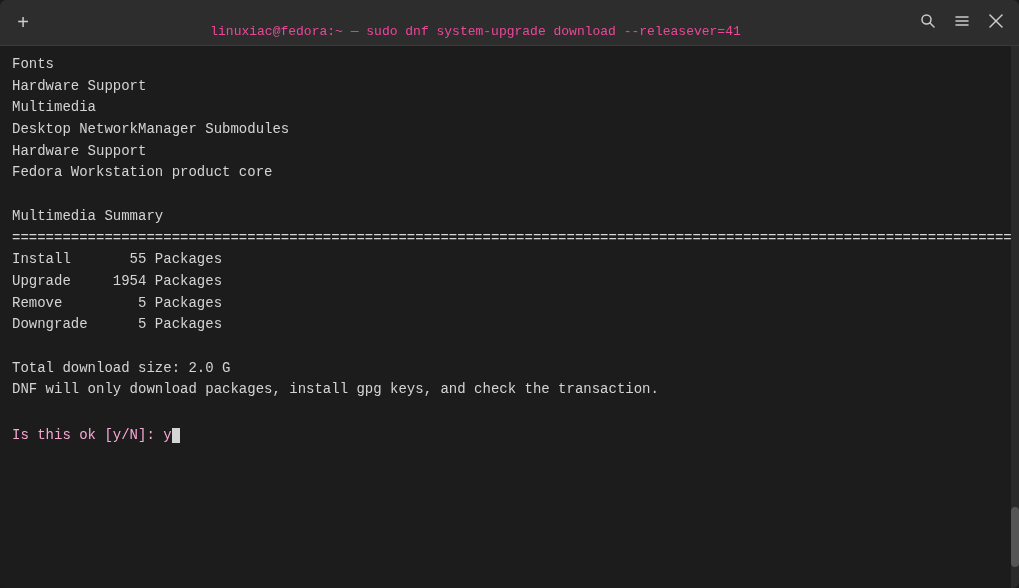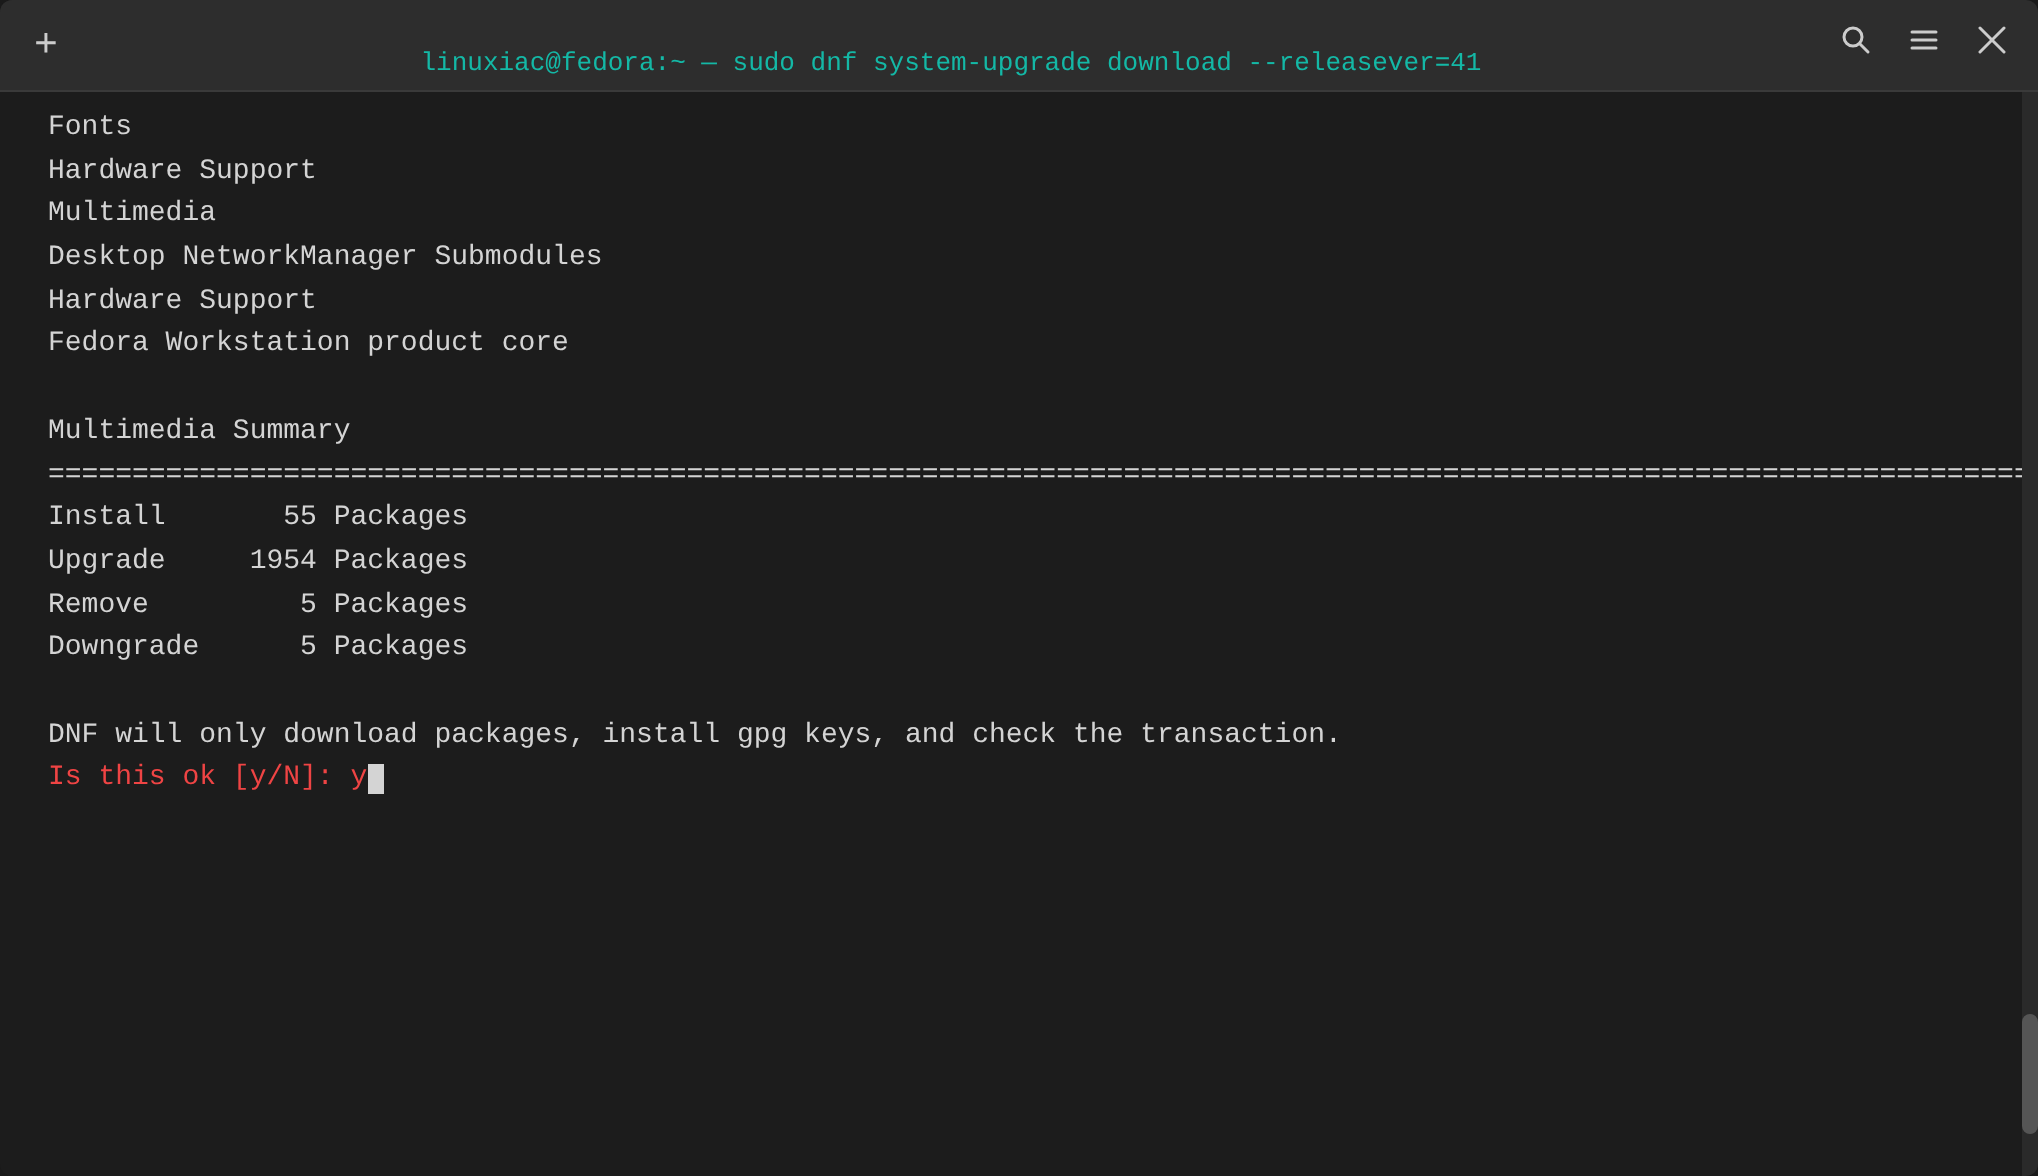--- a/index.html
+++ b/index.html
@@ -52,21 +52,21 @@
       cursor: pointer;
       display: flex;
       align-items: center;
       justify-content: center;
       border-radius: 4px;
     }
 
     .titlebar-center {
       flex: 1;
       text-align: center;
-      color: #14b8a6;
+      color: #ec4899;
       font-family: 'Courier New', Courier, monospace;
       font-size: 13px;
       font-weight: normal;
       margin-top: 18px;
     }
 
     .titlebar-right {
       display: flex;
       align-items: center;
       gap: 4px;
@@ -83,21 +83,21 @@
       display: flex;
       align-items: center;
       justify-content: center;
       border-radius: 4px;
     }
 
     .terminal-body {
       flex: 1;
       background: #1c1c1c;
       color: #d4d4d4;
-      padding: 8px 24px;
+      padding: 8px 12px;
       font-family: 'Courier New', Courier, monospace;
       font-size: 14px;
       line-height: 1.5;
       overflow-y: auto;
       overflow-x: hidden;
       position: relative;
     }
 
     .terminal-line {
       white-space: pre;
@@ -110,21 +110,22 @@
       white-space: pre;
       display: block;
       color: #d4d4d4;
       line-height: 1.55;
     }
 
     .prompt-line {
       white-space: pre;
       display: block;
       line-height: 1.55;
-      color: #ef4444;
+      color: #f9a8d4;
+      margin-top: 24px;
     }
 
     .cursor {
       display: inline-block;
       width: 8px;
       height: 15px;
       background: #d4d4d4;
       vertical-align: text-bottom;
       animation: blink 1s step-end infinite;
     }
@@ -201,20 +202,21 @@
     <span class="terminal-line">Hardware Support</span>
     <span class="terminal-line">Fedora Workstation product core</span>
     <span class="terminal-line">&nbsp;</span>
     <span class="terminal-line">Multimedia Summary</span>
     <span class="separator-line">================================================================================================================================================</span>
     <span class="terminal-line">Install       55 Packages</span>
     <span class="terminal-line">Upgrade     1954 Packages</span>
     <span class="terminal-line">Remove         5 Packages</span>
     <span class="terminal-line">Downgrade      5 Packages</span>
     <span class="terminal-line">&nbsp;</span>
+    <span class="terminal-line">Total download size: 2.0 G</span>
     <span class="terminal-line">DNF will only download packages, install gpg keys, and check the transaction.</span>
     <span class="prompt-line">Is this ok [y/N]: y<span class="cursor"></span></span>
 
     <div class="scrollbar-track">
       <div class="scrollbar-thumb"></div>
     </div>
   </div>
 </div>
 
 </body></html>

